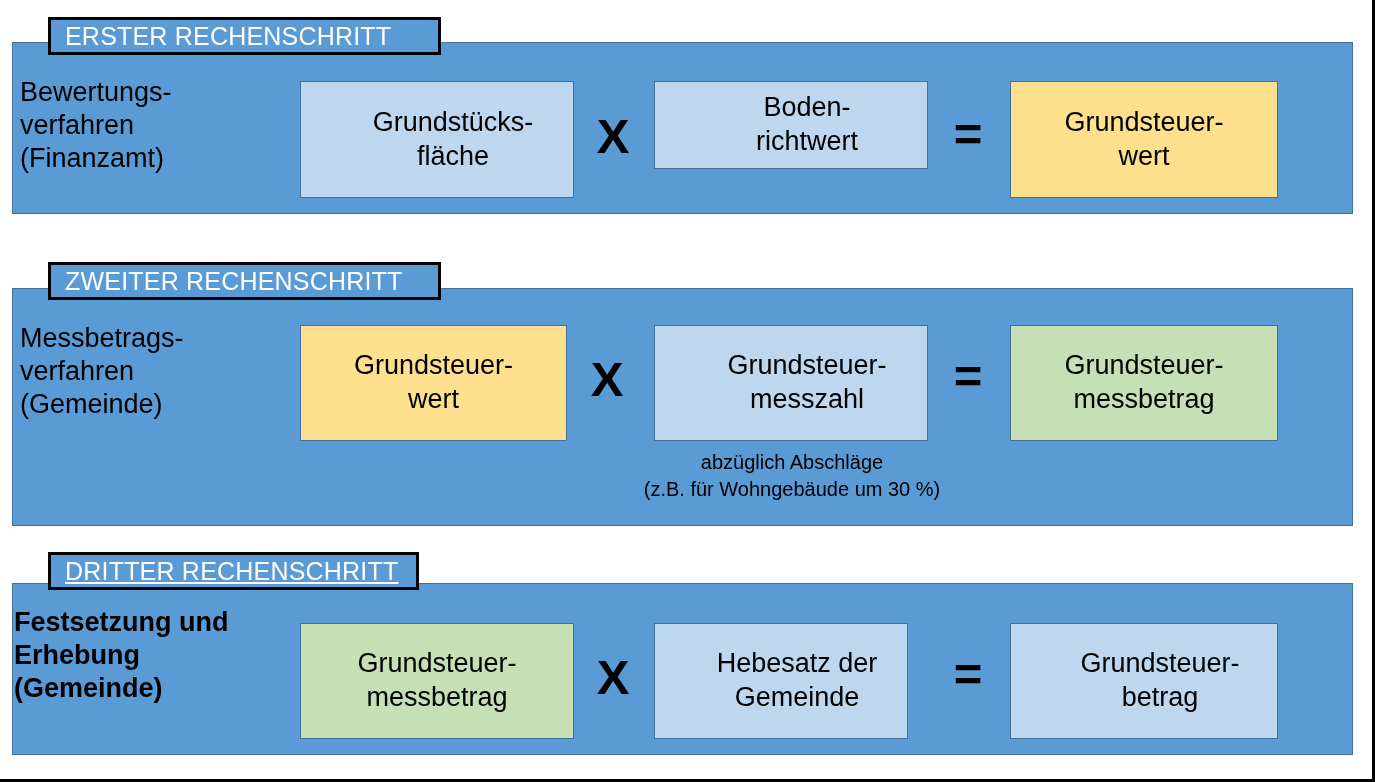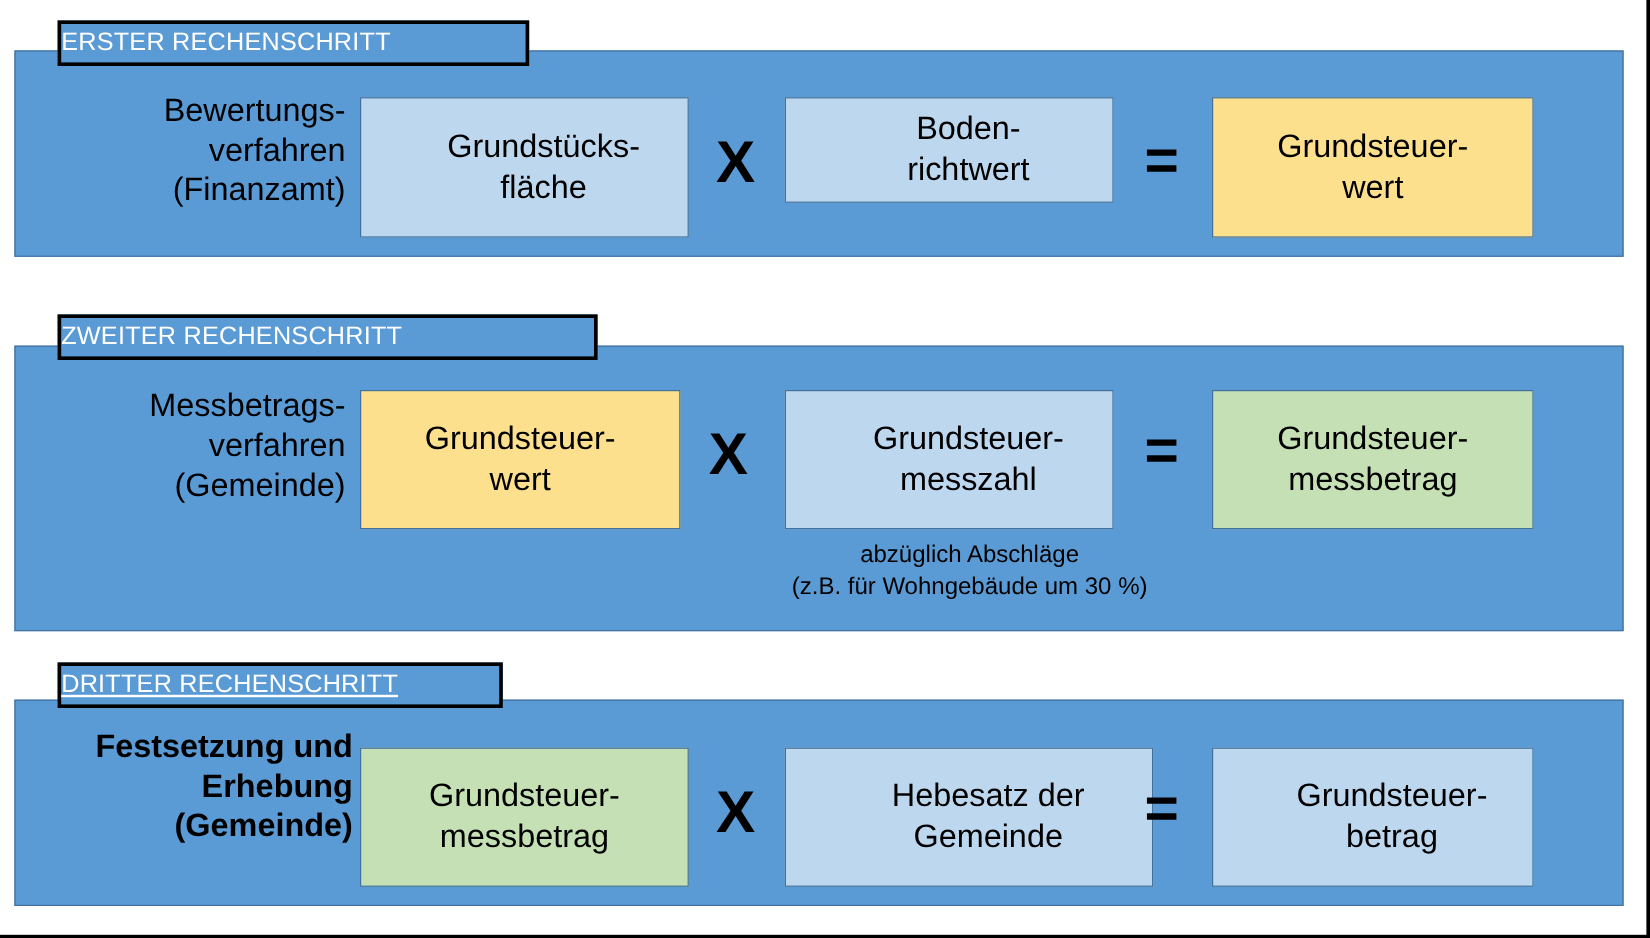--- a/index.html
+++ b/index.html
@@ -40,36 +40,37 @@
   
   .badge {
     position: absolute;
     left: 48px;
     height: 38px;
     background: #5B9BD5;
     border: 3px solid #000000;
     box-sizing: border-box;
     display: flex;
     align-items: center;
+    padding-left: 14px;
     color: #ffffff;
-    font-size: 21px;
+    font-size: 25px;
     letter-spacing: 0.2px;
     white-space: nowrap;
   }
   .badge-1 { top: 17px;  width: 393px; }
-  .badge-2 { top: 262px; width: 450px; }
+  .badge-2 { top: 262px; width: 393px; }
   .badge-3 { top: 552px; width: 371px; text-decoration: underline; }
 
   
   .caption {
     position: absolute;
     color: #000000;
     font-size: 27px;
     line-height: 1.22;
-    text-align: right;
+    text-align: left;
     white-space: pre-line;
   }
   .caption-1 { left: 20px; top: 76px;  width: 268px; }
   .caption-2 { left: 20px; top: 322px; width: 268px; }
   .caption-3 { left: 14px; top: 606px; width: 280px; font-weight: bold; }
 
   
   .fbox {
     position: absolute;
     box-sizing: border-box;
@@ -114,26 +115,26 @@
   .r1-b2 { left: 654px;  top: 81px;  width: 274px; height: 88px; }
   .r1-op2{ left: 940px;  top: 110px; width: 56px; }
   .r1-b3 { left: 1010px; top: 81px;  width: 268px; height: 117px; }
 
   
   .r2-b1 { left: 300px;  top: 325px; width: 267px; height: 116px; }
   .r2-op1{ left: 580px;  top: 355px; width: 54px; }
   .r2-b2 { left: 654px;  top: 325px; width: 274px; height: 116px; }
   .r2-op2{ left: 940px;  top: 352px; width: 56px; }
   .r2-b3 { left: 1010px; top: 325px; width: 268px; height: 116px; }
-  .r2-note { left: 628px; top: 449px; width: 360px; }
+  .r2-note { left: 612px; top: 449px; width: 360px; }
 
   
   .r3-b1 { left: 300px;  top: 623px; width: 274px; height: 116px; }
   .r3-op1{ left: 586px;  top: 653px; width: 54px; }
-  .r3-b2 { left: 654px;  top: 623px; width: 307px; height: 116px; }
+  .r3-b2 { left: 654px;  top: 623px; width: 254px; height: 116px; }
   .r3-op2{ left: 940px;  top: 650px; width: 56px; }
   .r3-b3 { left: 1010px; top: 623px; width: 268px; height: 116px; }
 </style>
 </head>
 <body>
 
 <div id="canvas">
 
   <div class="step step-1"></div>
   <div class="badge badge-1">ERSTER RECHENSCHRITT</div>

